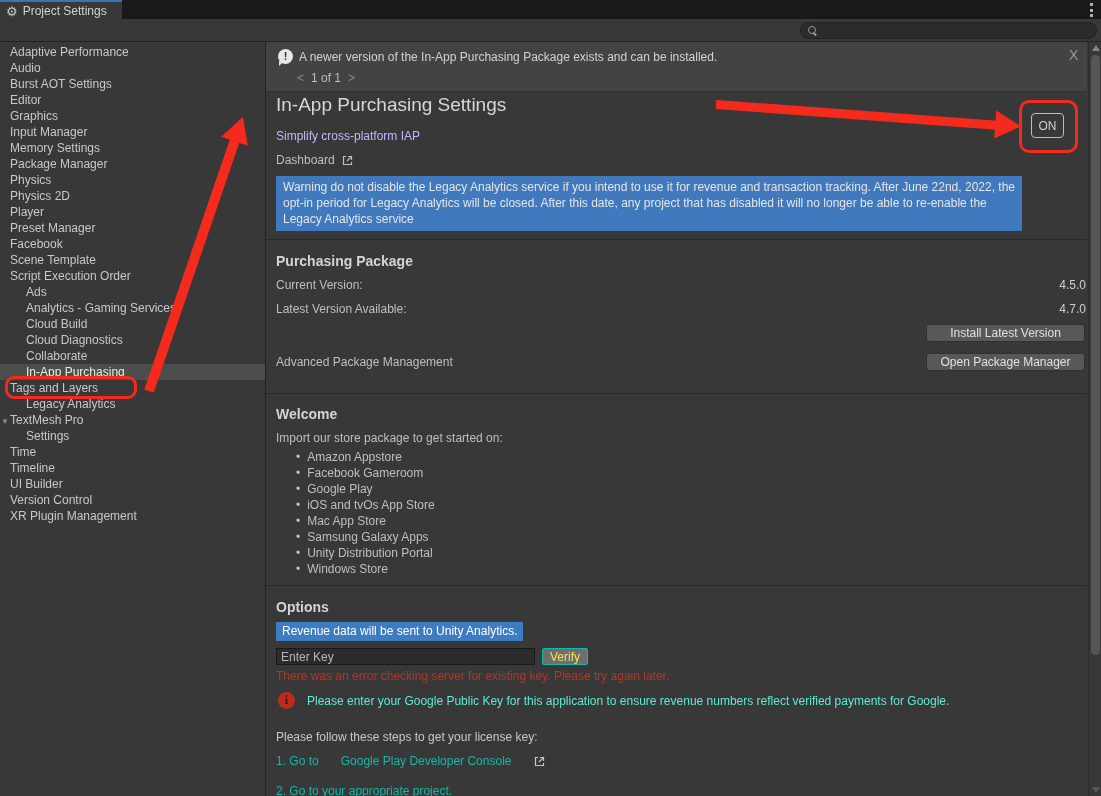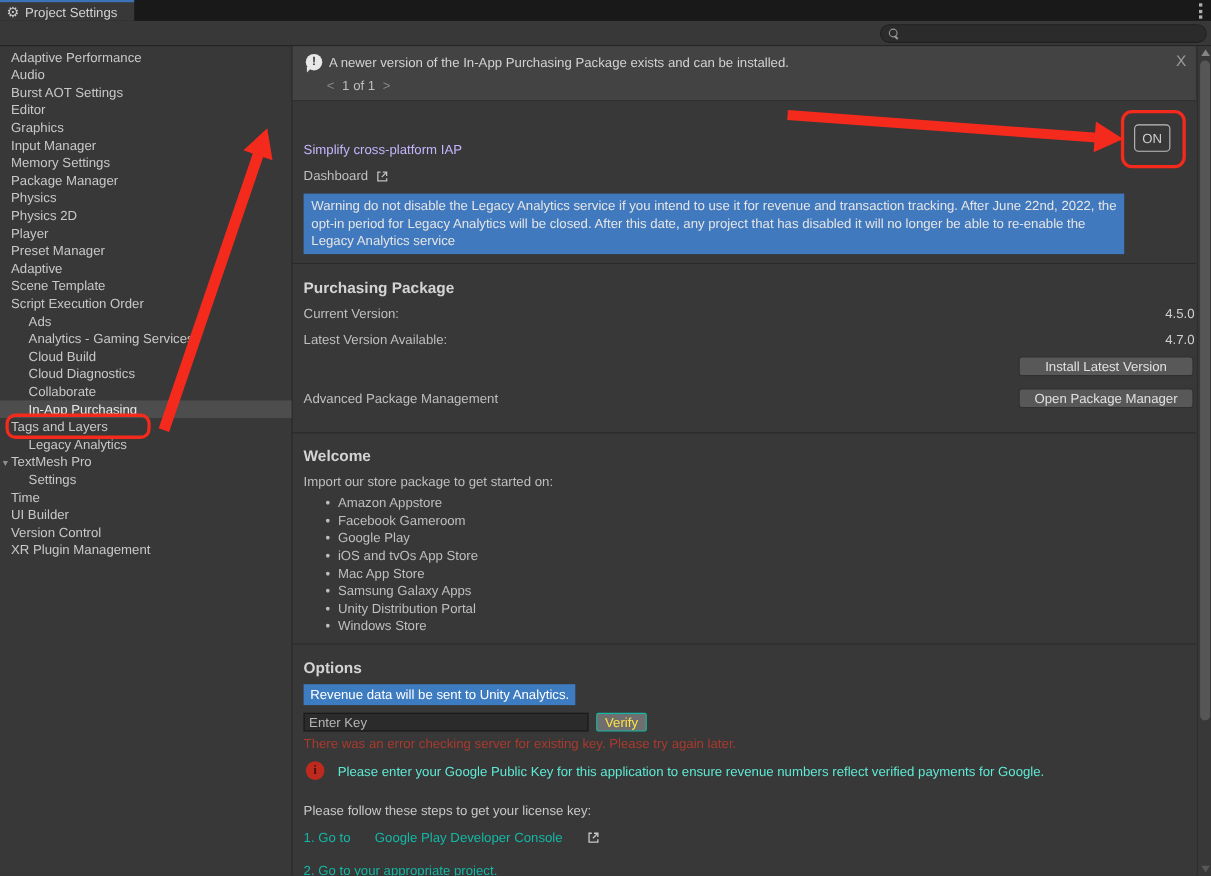--- a/index.html
+++ b/index.html
@@ -152,55 +152,57 @@
     <div class="side-item">Burst AOT Settings</div>
     <div class="side-item">Editor</div>
     <div class="side-item">Graphics</div>
     <div class="side-item">Input Manager</div>
     <div class="side-item">Memory Settings</div>
     <div class="side-item">Package Manager</div>
     <div class="side-item">Physics</div>
     <div class="side-item">Physics 2D</div>
     <div class="side-item">Player</div>
     <div class="side-item">Preset Manager</div>
-    <div class="side-item">Adaptive</div>
+    <div class="side-item">Facebook</div>
     <div class="side-item">Scene Template</div>
     <div class="side-item">Script Execution Order</div>
     <div class="side-item lvl1">Ads</div>
     <div class="side-item lvl1">Analytics - Gaming Services</div>
     <div class="side-item lvl1">Cloud Build</div>
     <div class="side-item lvl1">Cloud Diagnostics</div>
     <div class="side-item lvl1">Collaborate</div>
     <div class="side-item lvl1 selected">In-App Purchasing</div>
     <div class="side-item">Tags and Layers</div>
     <div class="side-item lvl1">Legacy Analytics</div>
     <div class="side-item">
       <span class="fold-icon"></span>
       <span>TextMesh Pro</span>
     </div>
     <div class="side-item lvl1">Settings</div>
     <div class="side-item">Time</div>
+    <div class="side-item">Timeline</div>
     <div class="side-item">UI Builder</div>
     <div class="side-item">Version Control</div>
     <div class="side-item">XR Plugin Management</div>
   </div>
 
   <div class="main">
 
     <div class="abs banner">
       <div class="alert-icon">!</div>
       <div class="banner-text">A newer version of the In-App Purchasing Package exists and can be installed.</div>
       <div class="pager">
         <span class="arrow">&lt;</span>
         <span>1 of 1</span>
         <span class="arrow">&gt;</span>
       </div>
       <div class="banner-close">X</div>
     </div>
 
+    <div class="abs page-title">In-App Purchasing Settings</div>
     <div class="abs on-button">ON</div>
     <div class="abs subtitle">Simplify cross-platform IAP</div>
     <div class="abs dash-row">
       <span>Dashboard</span>
       <span class="ext-icon">
         <svg width="13" height="13" viewBox="0 0 13 13" fill="none" stroke="#BFBFBF" stroke-width="1.2">
           <path d="M5 2.5 H2.5 V10.5 H10.5 V8"></path>
             <path d="M7 2.5 H10.5 V6"></path>
             <path d="M10.2 2.8 L6 7"></path>
         </svg>

